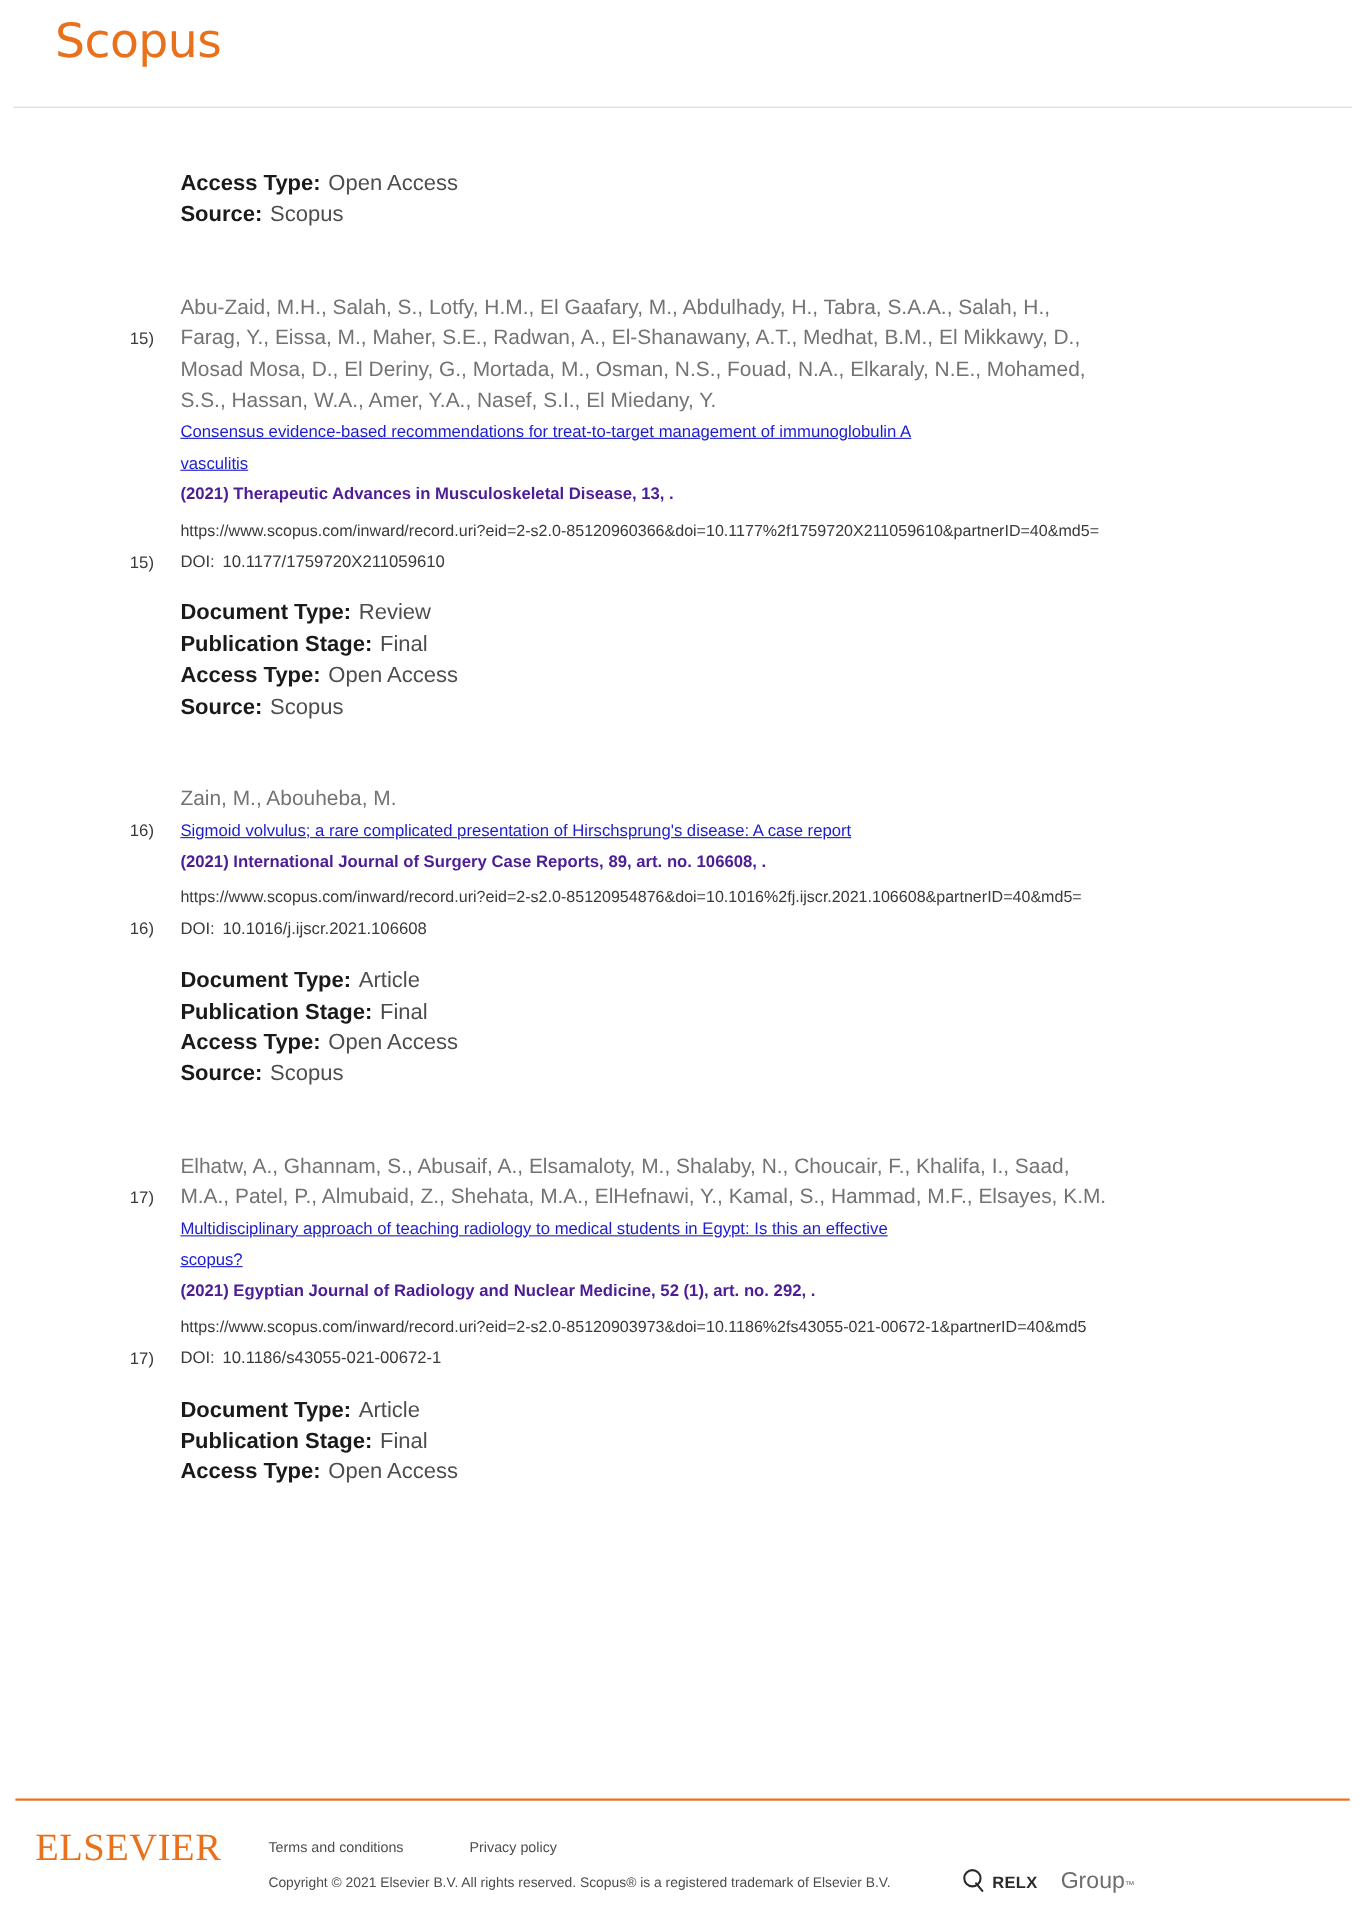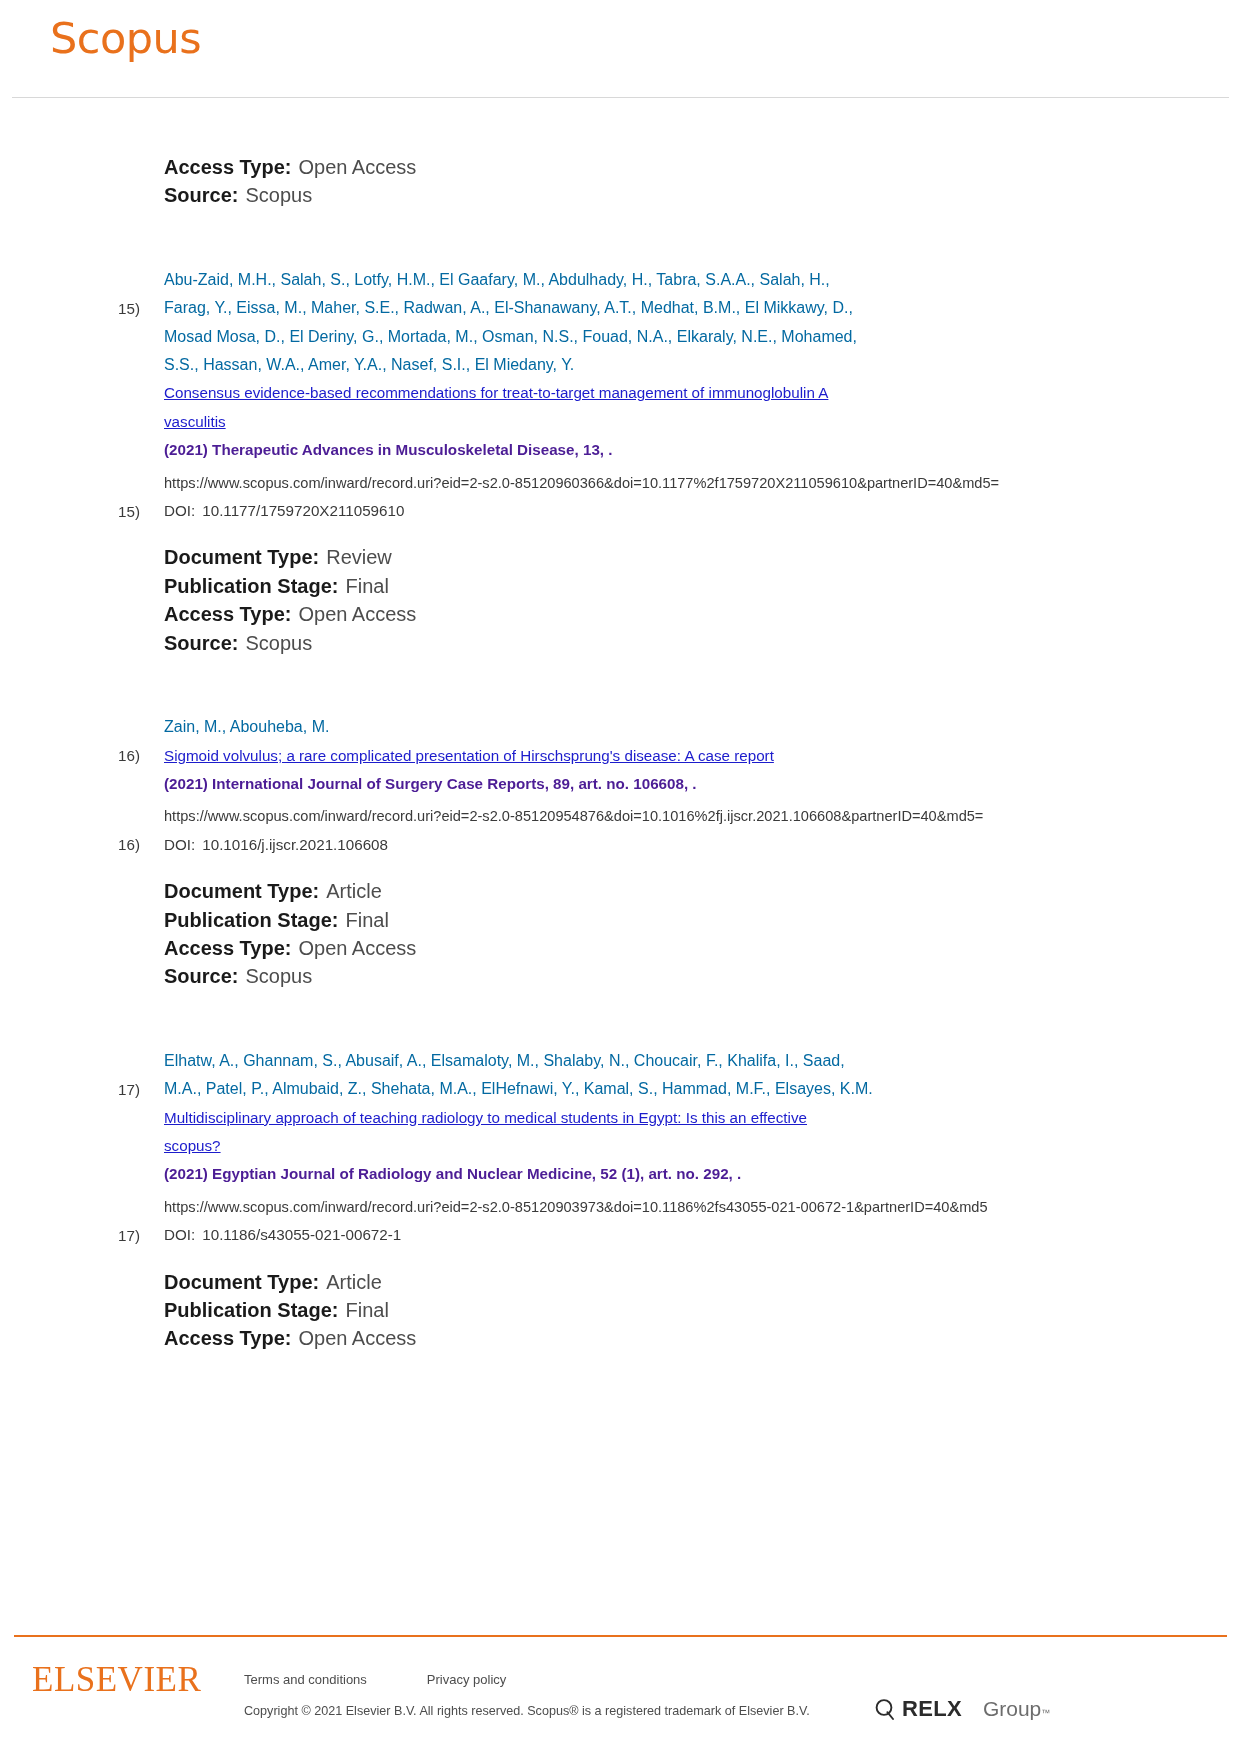--- a/index.html
+++ b/index.html
@@ -57,23 +57,23 @@
     left: 118px;
     top: 0;
     width: 40px;
     font-size: 15.2px;
     color: #3a3a3a;
     white-space: nowrap;
     margin-top: 34px;
   }
 
   .authors-line {
-    font-size: 16px;
-    line-height: 28.4px;
-    color: #0369a1;
+    font-size: 19px;
+    line-height: 28.4px;
+    color: #737373;
     white-space: nowrap;
   }
 
   .title-link {
     font-size: 15.2px;
     line-height: 28.4px;
     color: #1c1ccc;
     text-decoration: underline;
     white-space: nowrap;
     display: block;
@@ -177,21 +177,21 @@
     display: inline-block;
     width: 22px;
     height: 22px;
     position: relative;
     margin-right: 6px;
     top: 4px;
   }
   .relx-bold {
     font-family: "Liberation Sans", sans-serif;
     font-weight: bold;
-    font-size: 22px;
+    font-size: 15px;
     letter-spacing: 0.3px;
   }
   .relx-light {
     font-family: "Liberation Sans", sans-serif;
     font-weight: 300;
     font-size: 21px;
     color: #6d6d6d;
     margin-left: 21px;
   }
   .relx-tm {

